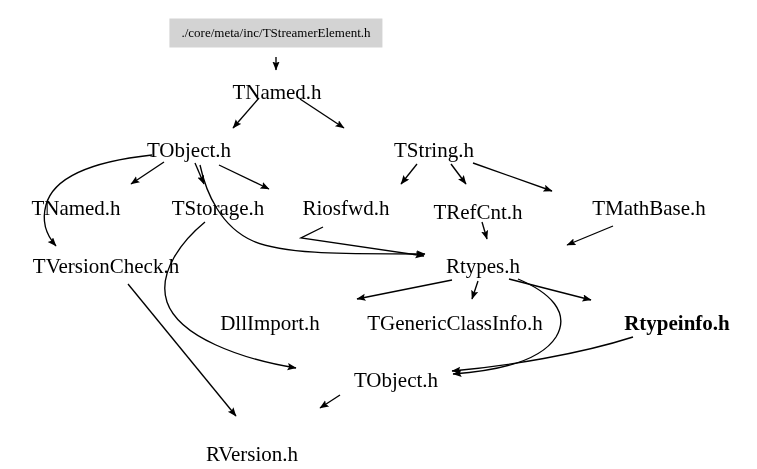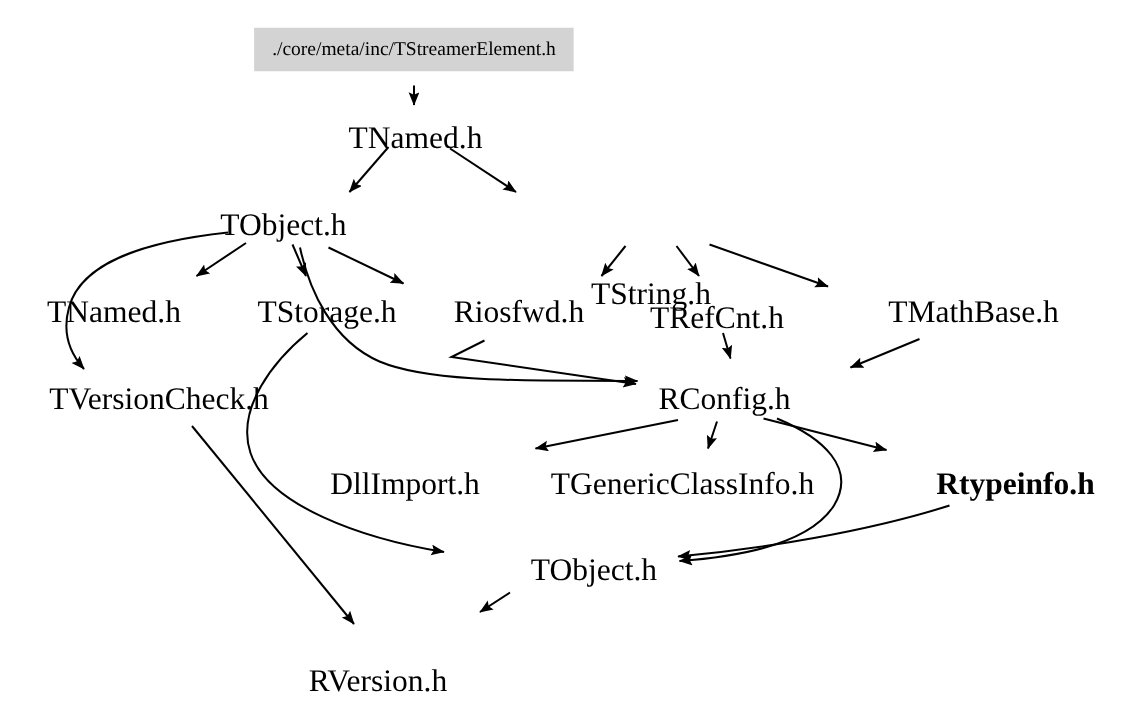--- a/index.html
+++ b/index.html
@@ -74,35 +74,35 @@
       <path d="M340,395 L320,408"></path>
     </g>
   </svg>
 
   <div class="node boxed" style="left:276px; top:33px;">./core/meta/inc/TStreamerElement.h</div>
 
   <div class="node" style="left:277px; top:92px;">TNamed.h</div>
 
   <div class="node" style="left:189px; top:150px;">TObject.h</div>
 
-  <div class="node" style="left:434px; top:150px;margin-top:46px;">TString.h</div>
+  <div class="node" style="left:434px; top:150px;">TString.h</div>
 
   <div class="node" style="left:76px; top:208px;">TNamed.h</div>
 
   <div class="node" style="left:218px; top:208px;text-align:right;">TStorage.h</div>
 
   <div class="node" style="left:346px; top:208px;">Riosfwd.h</div>
 
   <div class="node" style="left:478px; top:212px;">TRefCnt.h</div>
 
   <div class="node" style="left:106px; top:266px;">TVersionCheck.h</div>
 
   <div class="node" style="left:649px; top:208px;">TMathBase.h</div>
 
-  <div class="node" style="left:483px; top:266px;">RConfig.h</div>
+  <div class="node" style="left:483px; top:266px;">Rtypes.h</div>
 
   <div class="node" style="left:270px; top:323px;">DllImport.h</div>
 
   <div class="node" style="left:455px; top:323px;">TGenericClassInfo.h</div>
 
   <div class="node" style="left:677px; top:323px;font-weight:bold;">Rtypeinfo.h</div>
 
   <div class="node" style="left:396px; top:380px;">TObject.h</div>
 
   <div class="node" style="left:252px; top:454px;">RVersion.h</div>

